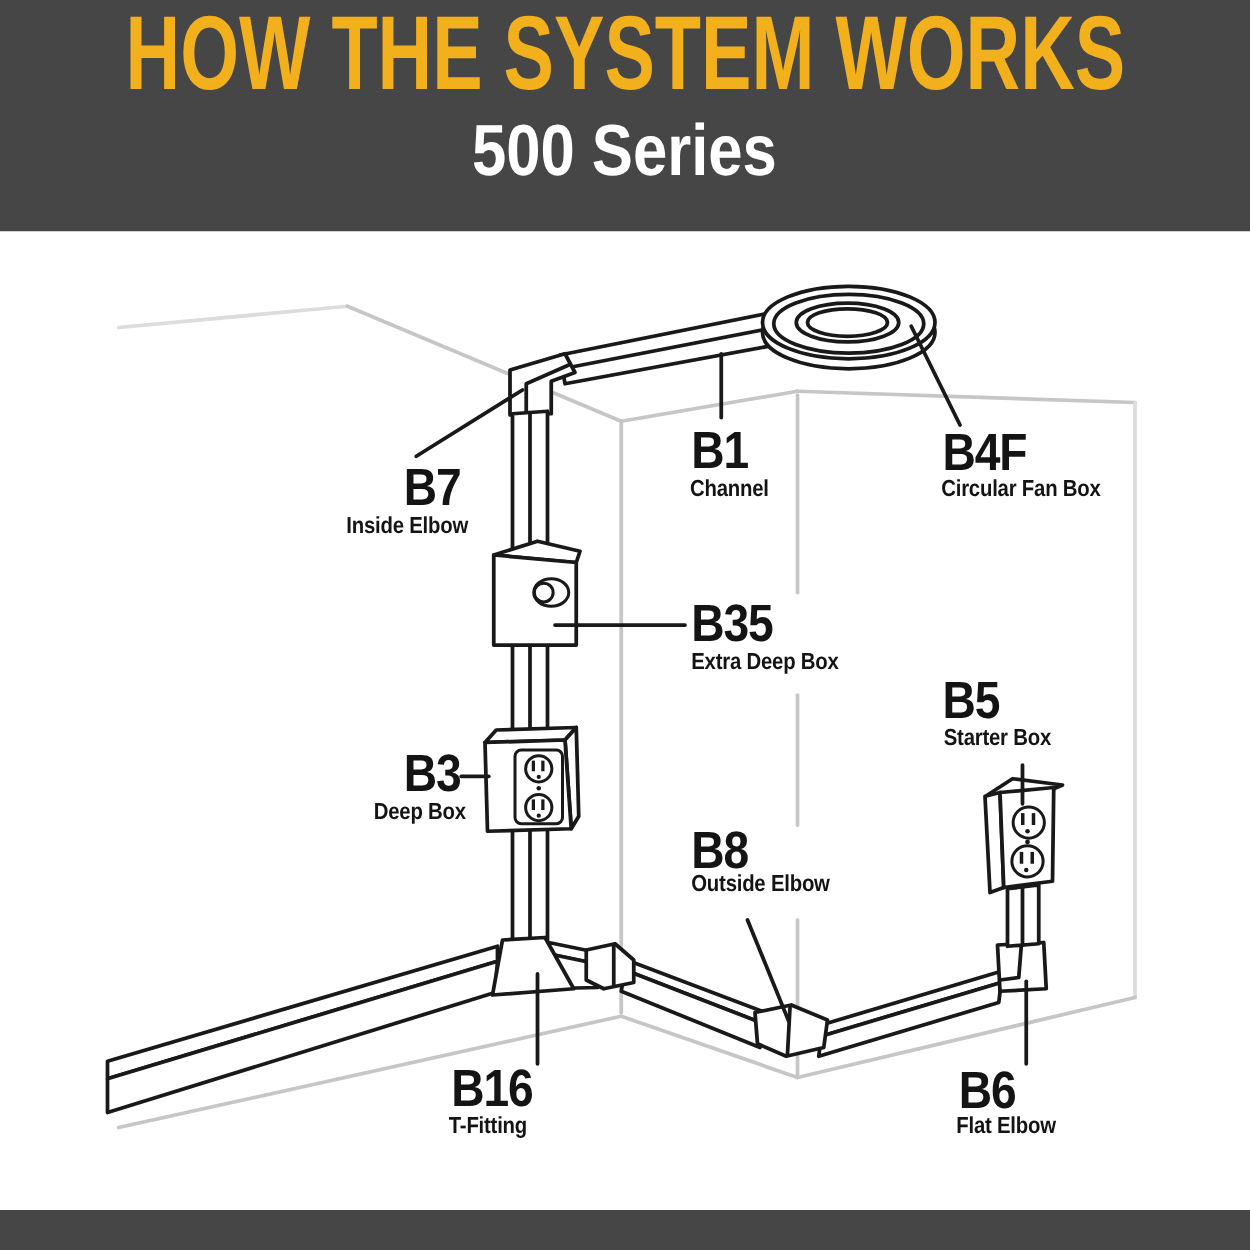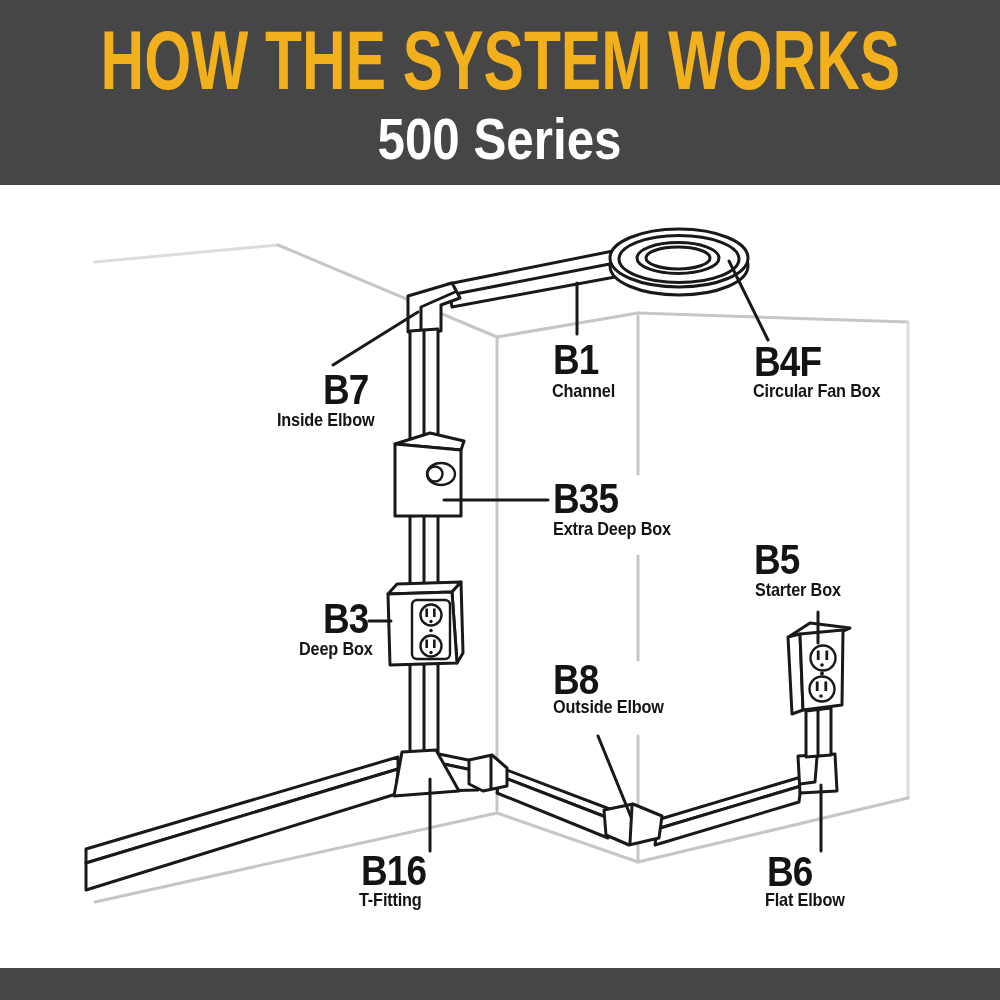--- a/index.html
+++ b/index.html
@@ -2,21 +2,21 @@
 <html><head>
 <meta charset="utf-8">
 <style>
   html,body{margin:0;padding:0;}
   body{
     width:1000px;height:1000px;position:relative;background:#ffffff;
     font-family:"Liberation Sans",sans-serif;overflow:hidden;
   }
   .banner{
     position:absolute;left:0;top:0;width:1000px;height:185px;background:#464646;
-    display:flex;flex-direction:column;align-items:center;justify-content:center;gap:8px;
+    display:flex;flex-direction:column;align-items:center;gap:8px;
   }
   .banner .title{
     color:#F3B01D;font-size:84px;font-weight:bold;line-height:1;white-space:nowrap;
     transform:scaleX(0.72);transform-origin:center;letter-spacing:0;
   }
   .banner .subtitle{
     color:#ffffff;font-size:58px;font-weight:bold;line-height:1;white-space:nowrap;
     transform:scaleX(0.85);transform-origin:center;
   }
   .footer-bar{

